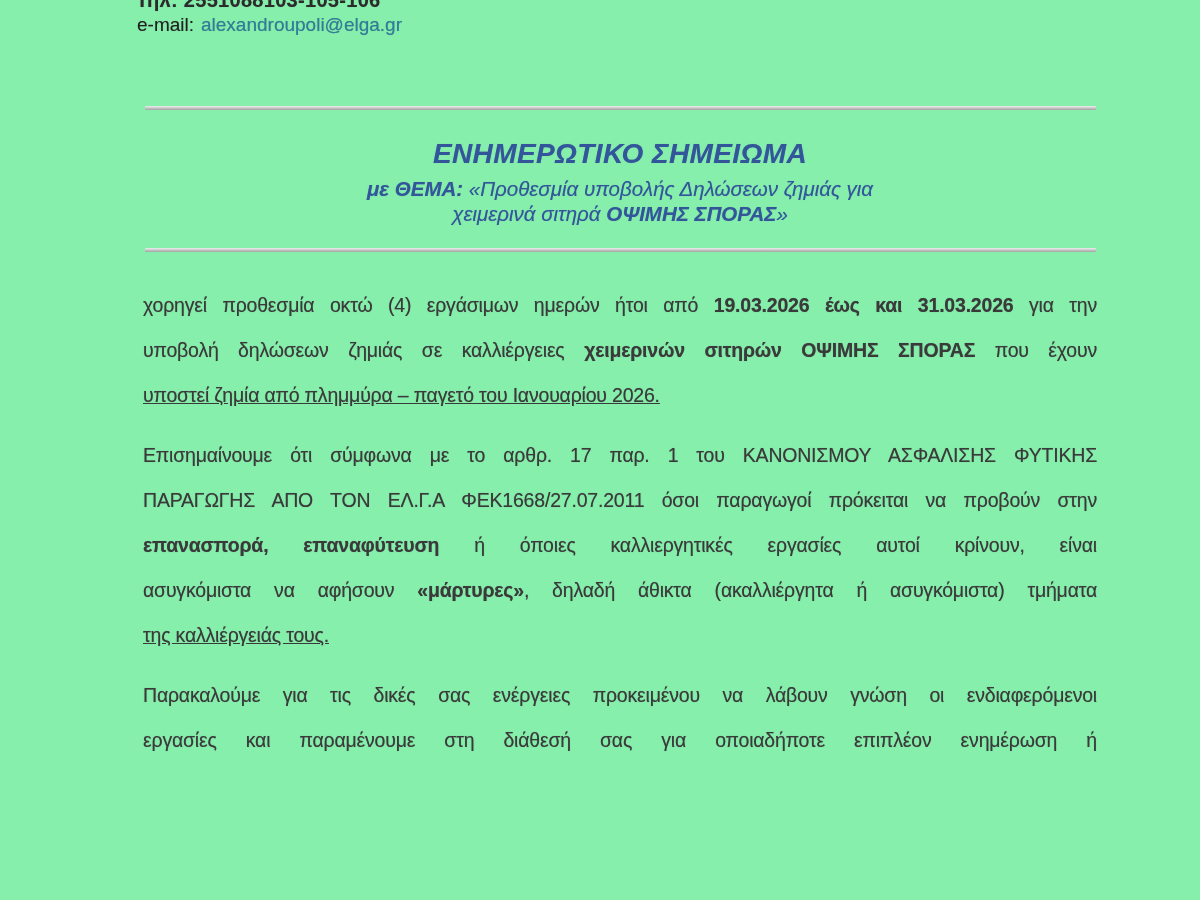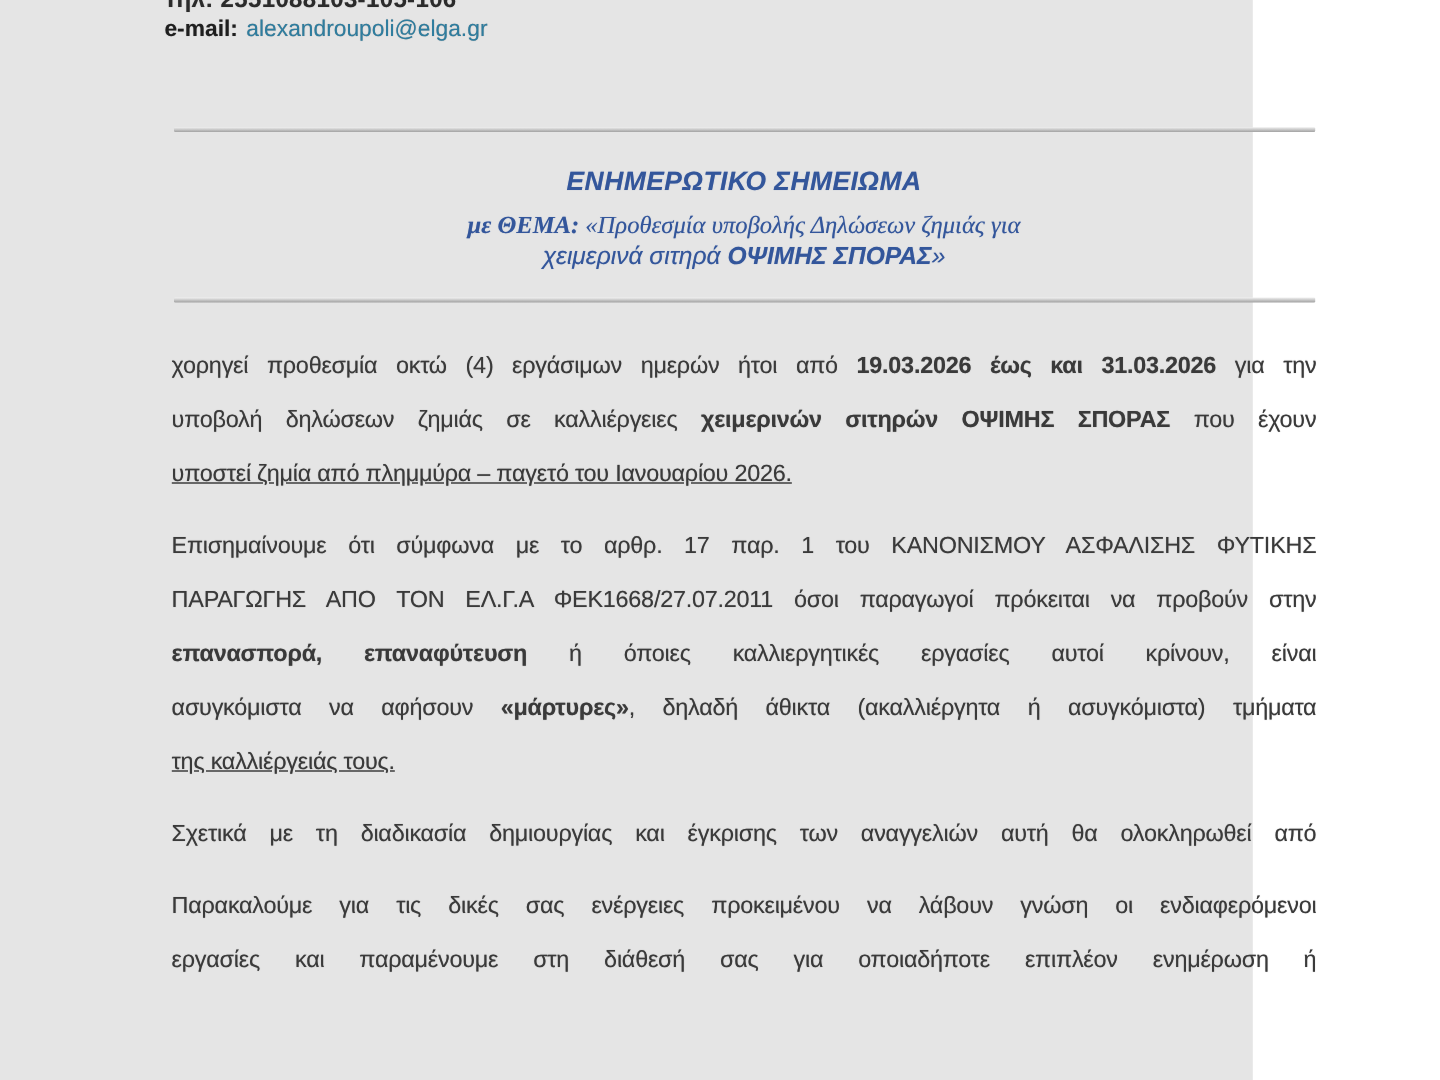--- a/index.html
+++ b/index.html
@@ -2,55 +2,55 @@
 <html><head>
 <meta charset="utf-8">
 <style>
   html,body{
     margin:0;padding:0;
     width:1200px;height:900px;
     background:#ffffff;
     overflow:hidden;
     font-family:"Liberation Sans", sans-serif;
   }
-  .page{position:absolute;inset:0;width:1044px;height:900px;background:#e5e5e5;}
+  .page{position:absolute;inset:0;width:1200px;height:900px;background:#86efac;}
 
   
   .phone-line{
     position:absolute;top:-11px;left:136px;
     font-size:20px;font-weight:bold;color:#2b2b2b;
     letter-spacing:.3px;white-space:nowrap;
     text-shadow:0 0 .7px rgba(60,60,60,.55);
   }
   .email-row{
     position:absolute;top:14px;left:137px;
     font-size:19px;color:#1f1f1f;white-space:nowrap;
     text-shadow:0 0 .7px rgba(60,60,60,.45);
   }
-  .email-label{font-weight:bold;margin-right:7px;}
+  .email-label{font-weight:normal;margin-right:7px;}
   .email-link{color:#2e7d9f;cursor:pointer;}
 
   
   .rule{
     position:absolute;left:145px;width:951px;height:4px;
     background:linear-gradient(180deg,#efefef 0%,#c4c4c4 55%,#a2a2a2 100%);
     border-radius:1px;
   }
   .rule-1{top:106px;}
   .rule-2{top:248px;}
 
   
   .head{
     position:absolute;left:143px;width:954px;
     text-align:center;color:#33569b;font-style:italic;
     text-shadow:0 0 .7px rgba(51,86,155,.5);
     white-space:nowrap;
   }
-  .notice-title{top:138px;font-size:22px;font-weight:bold;letter-spacing:.4px;}
-  .subject-1{top:177px;font-size:20.5px;font-family:Liberation Serif, serif;}
+  .notice-title{top:138px;font-size:28px;font-weight:bold;letter-spacing:.4px;}
+  .subject-1{top:177px;font-size:20.5px;}
   .subject-2{top:202px;font-size:20.5px;}
 
   
   .bodytext{
     position:absolute;top:283px;left:143px;width:954px;
     font-size:19.5px;color:#3a3a3a;letter-spacing:-.2px;
     text-shadow:0 0 .7px rgba(60,60,60,.55);
   }
   .para{margin:0 0 15px 0;}
   .line{
@@ -88,21 +88,20 @@
         <div class="line last"><span>υποστεί ζημία από πλημμύρα – παγετό του Ιανουαρίου 2026.</span></div>
       </div>
       <div class="para">
         <div class="line"><span>Επισημαίνουμε ότι σύμφωνα με το αρθρ. 17 παρ. 1 του ΚΑΝΟΝΙΣΜΟΥ ΑΣΦΑΛΙΣΗΣ ΦΥΤΙΚΗΣ</span></div>
         <div class="line"><span>ΠΑΡΑΓΩΓΗΣ ΑΠΟ ΤΟΝ ΕΛ.Γ.Α ΦΕΚ1668/27.07.2011 όσοι παραγωγοί πρόκειται να προβούν στην</span></div>
         <div class="line"><span class="b">επανασπορά, επαναφύτευση</span><span> ή όποιες  καλλιεργητικές εργασίες αυτοί κρίνουν, είναι</span></div>
         <div class="line"><span>ασυγκόμιστα να αφήσουν </span><span class="b">«μάρτυρες»</span><span>, δηλαδή άθικτα (ακαλλιέργητα ή ασυγκόμιστα) τμήματα</span></div>
         <div class="line last"><span>της καλλιέργειάς τους.</span></div>
       </div>
       <div class="para">
-        <div class="line"><span>Σχετικά με τη διαδικασία δημιουργίας και έγκρισης των αναγγελιών αυτή θα ολοκληρωθεί από</span></div>
       </div>
       <div class="para">
         <div class="line"><span>Παρακαλούμε για τις δικές σας ενέργειες προκειμένου να λάβουν γνώση οι ενδιαφερόμενοι</span></div>
         <div class="line"><span>εργασίες και παραμένουμε στη διάθεσή σας για οποιαδήποτε επιπλέον ενημέρωση ή</span></div>
       </div>
     </div>
 
 </div>
 
 </body></html>

